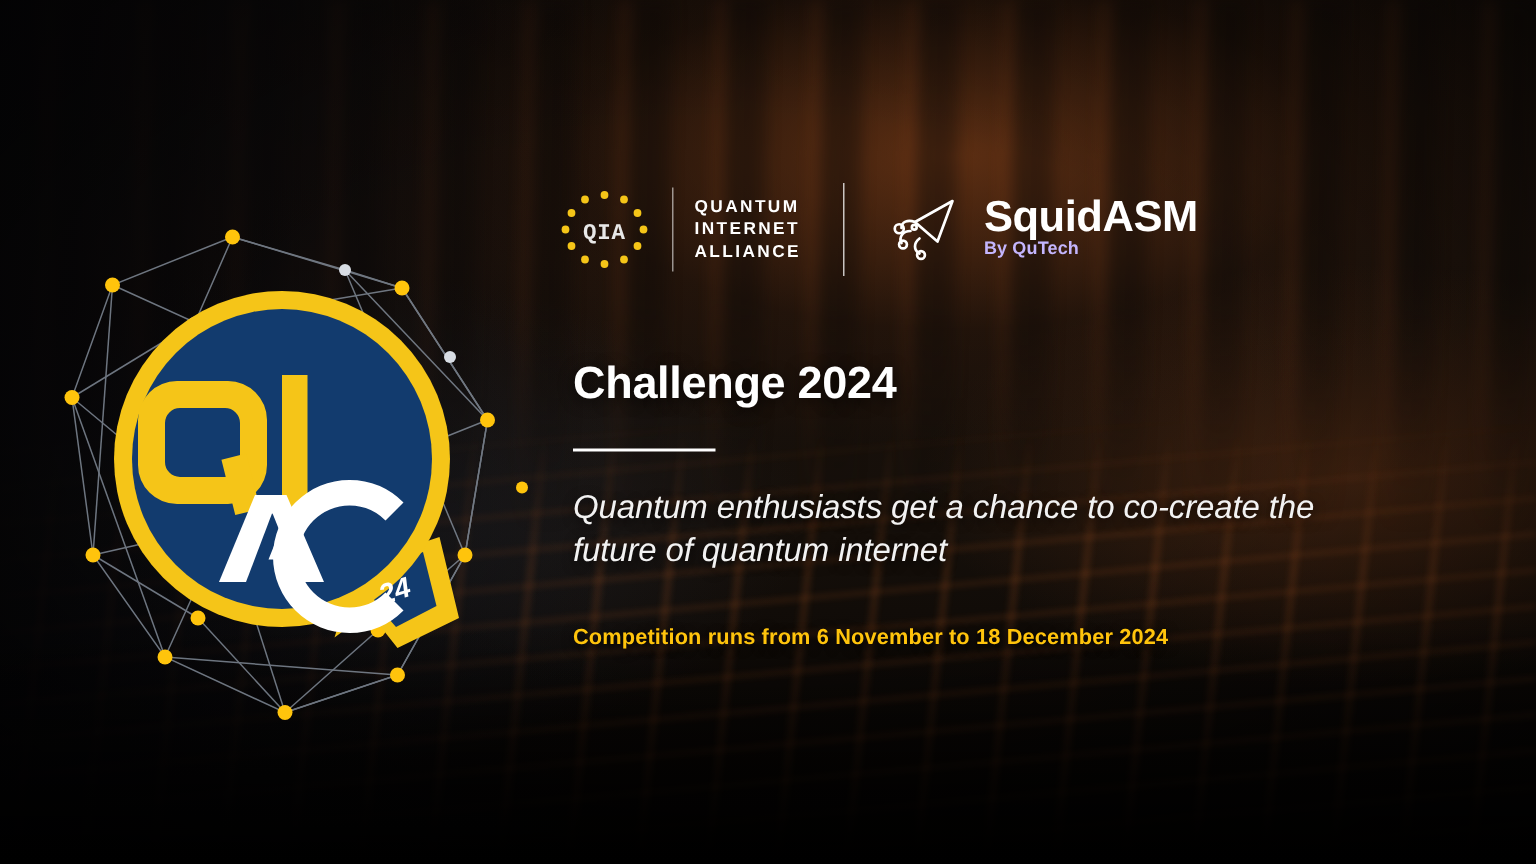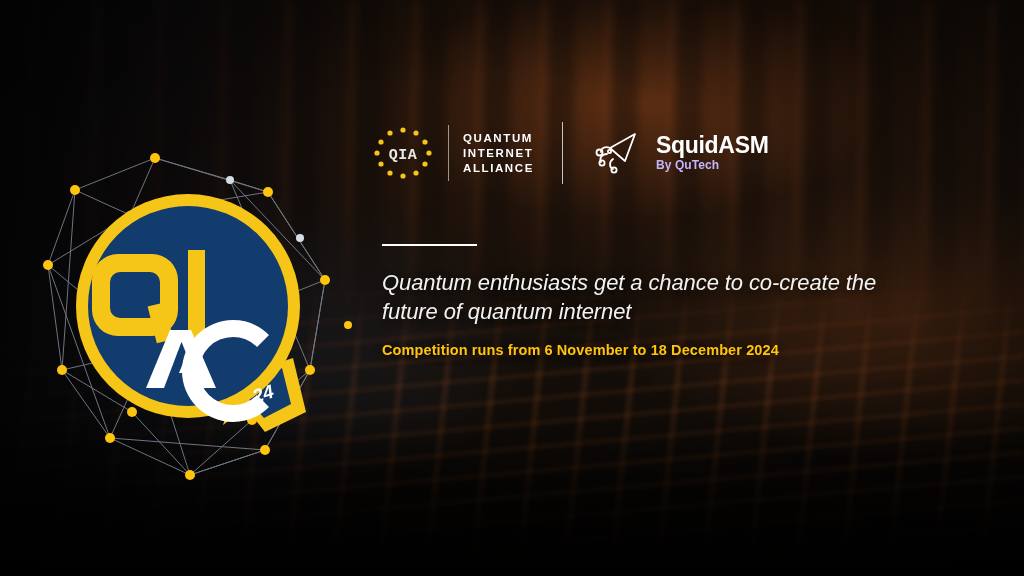--- a/index.html
+++ b/index.html
@@ -99,21 +99,21 @@
   }
   .partner-divider{
     width:1px; height:62px;
     background:rgba(255,255,255,0.75);
     margin:0 28px;
   }
   .squid-logo{ display:flex; align-items:center; }
   .squid-mark{ width:50px; height:46px; }
   .squid-words{ margin-left:15px; }
   .squid-name{
-    color:#fff; font-size:23px; font-weight:bold; letter-spacing:-0.3px; line-height:25px;
+    color:#fff; font-size:29px; font-weight:bold; letter-spacing:-0.3px; line-height:25px;
   }
   .squid-sub{
     color:#c4b5fd; font-size:12px; font-weight:bold; letter-spacing:0.1px; line-height:15px;
   }
 
   
   .copy{ position:absolute; left:382px; top:228px; width:560px; }
   .headline{
     color:#fff;
     font-size:30px;
@@ -129,21 +129,21 @@
   }
   .subhead{
     color:#f2f2f2;
     font-size:22px;
     font-style:italic;
     line-height:29px;
     letter-spacing:-0.1px;
     text-shadow:0 2px 8px rgba(0,0,0,0.75);
   }
   .dates{
-    margin-top:16px;
+    margin-top:36px;
     color:#ffc40c;
     font-size:14.5px;
     font-weight:bold;
     letter-spacing:0.1px;
     text-shadow:0 2px 8px rgba(0,0,0,0.8);
   }
 </style>
 </head>
 <body>
 
@@ -280,20 +280,21 @@
       </svg>
       <div class="squid-words">
         <div class="squid-name">SquidASM</div>
         <div class="squid-sub">By QuTech</div>
       </div>
     </div>
   </div>
 
   <div class="copy">
     <div class="headline">
+      <div>Challenge 2024</div>
     </div>
     <div class="divider"></div>
     <div class="subhead">
       <div>Quantum enthusiasts get a chance to co-create the</div>
       <div>future of quantum internet</div>
     </div>
     <div class="dates">Competition runs from 6 November to 18 December 2024</div>
   </div>
 
 </div>

